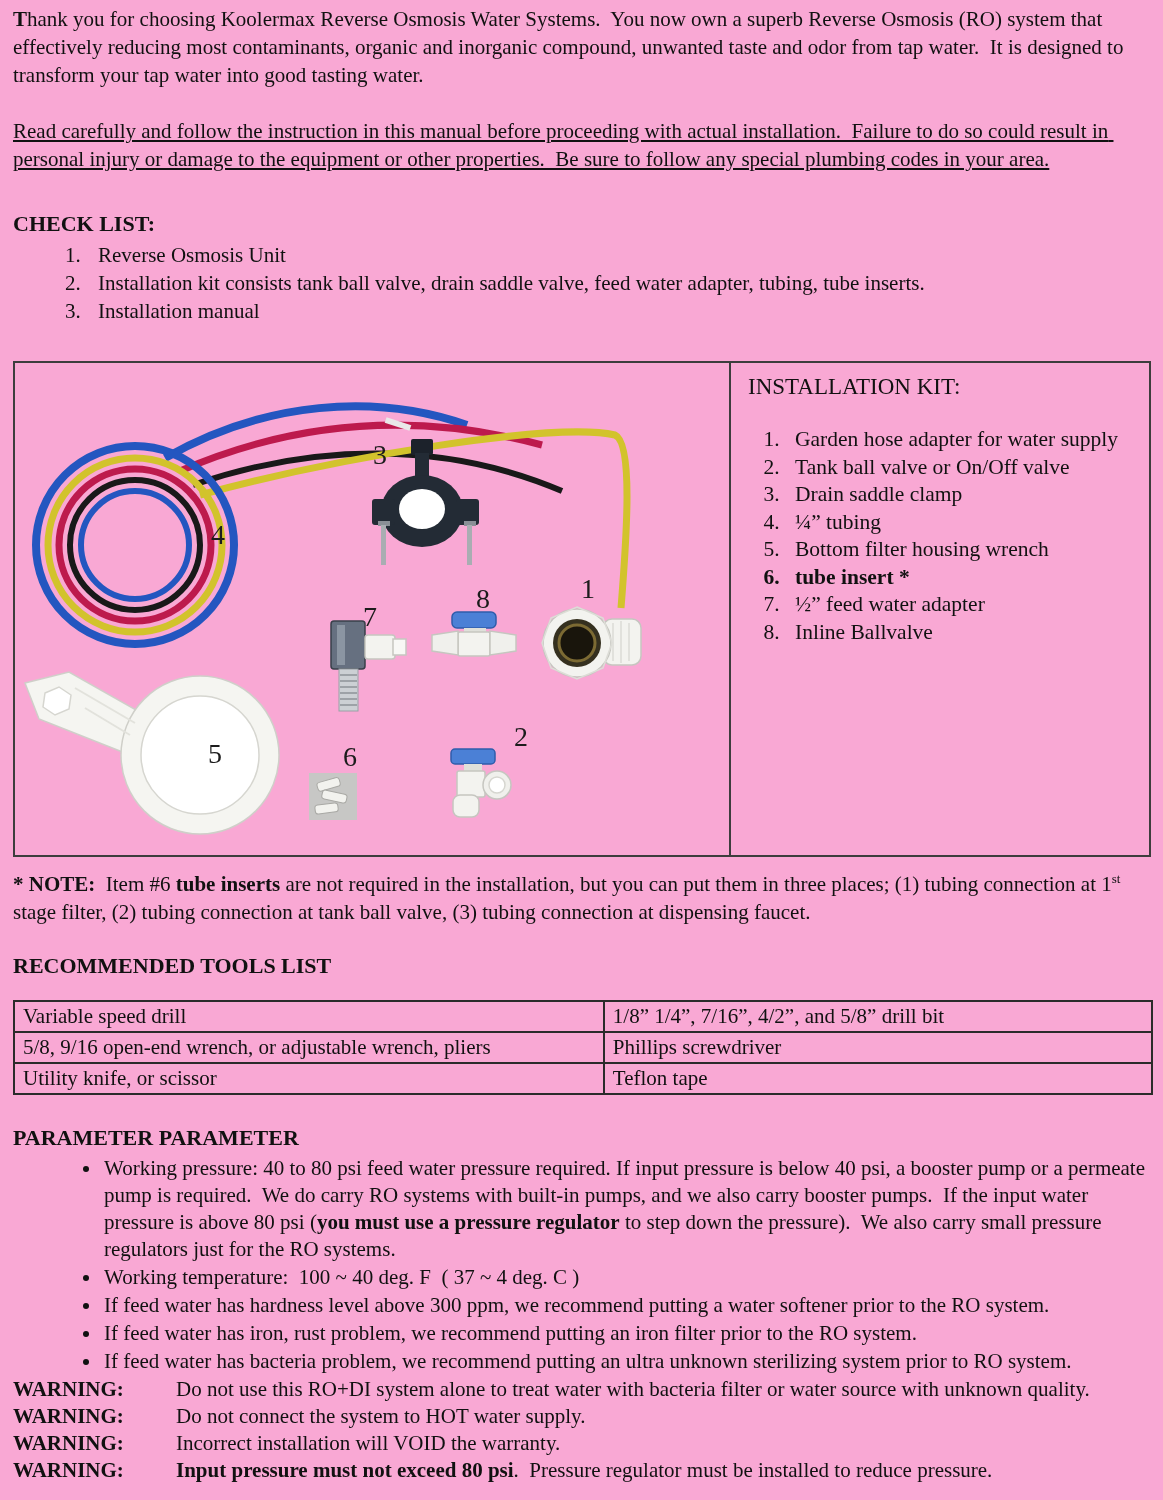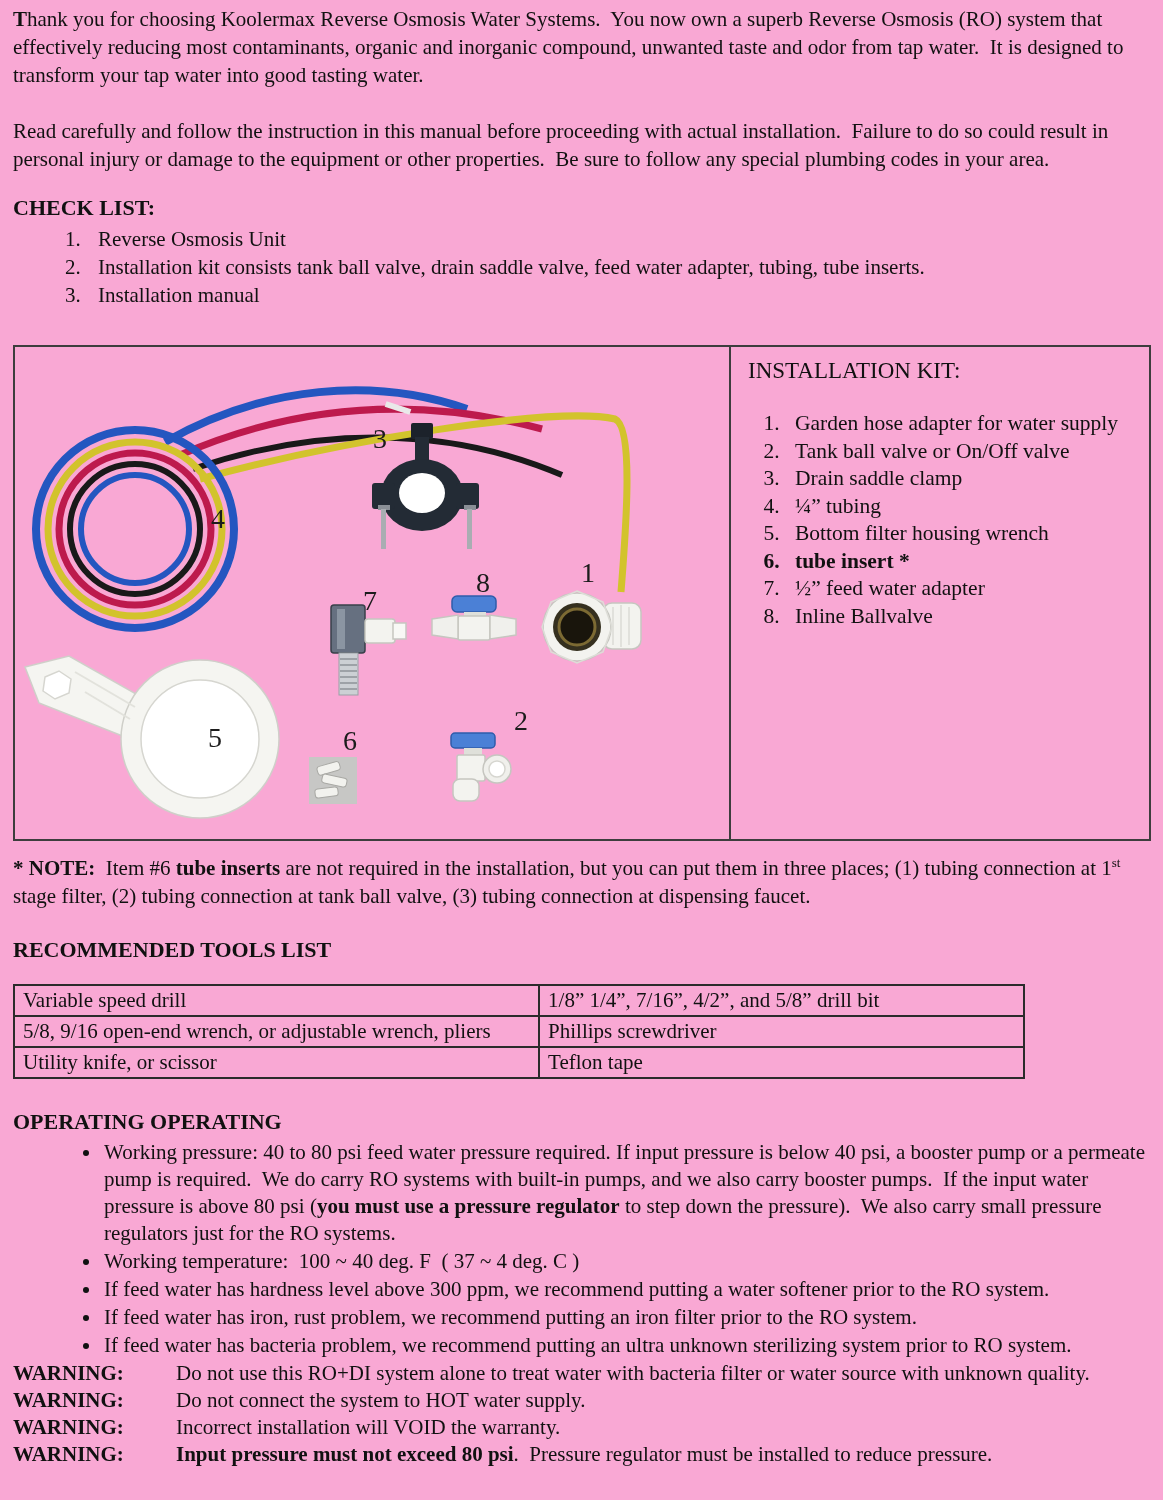--- a/index.html
+++ b/index.html
@@ -11,21 +11,21 @@
     padding:5px 12px 0 13px;
     font-family:"Liberation Serif", serif;
     font-size:21px;
     color:#111;
     overflow:hidden;
   }
   .txt{white-space:pre-wrap;}
   p{margin:0;line-height:28px;}
   .lead{margin-bottom:28px;}
   .lead::first-letter{font-weight:bold;}
-  .read{margin-bottom:22px;}
+  .read{margin-bottom:38px;text-decoration:underline;}
   h2{font-size:22px;font-weight:bold;margin:0;line-height:26px;}
   ol.checklist{margin:4px 0 0;padding-left:73px;line-height:28px;}
   ol.checklist li{padding-left:12px;}
 
   
   .kit-box{margin-top:36px;height:496px;border:2px solid #3d3d3d;display:flex;box-sizing:border-box;}
   .figure{position:relative;width:714px;flex:none;}
   .figure svg{display:block;}
   .fig-label{position:absolute;font-size:28px;color:#1c1c1c;line-height:1;}
   .fl-1{left:566px;top:212px;}
@@ -39,21 +39,21 @@
   .panel{flex:1;border-left:2px solid #3d3d3d;padding:9px 8px 0 17px;}
   .panel h3{font-size:23px;font-weight:normal;margin:0;line-height:30px;}
   .panel ol{margin:24px 0 0;padding-left:37px;line-height:27.5px;font-size:21.5px;}
   .panel ol li{padding-left:10px;}
   .panel ol li.bold{font-weight:bold;}
 
   .note{margin-top:8px;line-height:28px;}
   sup{font-size:0.62em;}
 
   h2.tools{margin-top:27px;}
-  table.tools{margin-top:21px;width:1012px;border-collapse:collapse;table-layout:fixed;}
+  table.tools{margin-top:21px;width:1140px;border-collapse:collapse;table-layout:fixed;}
   table.tools td{border:2px solid #2b2b2b;height:27px;padding:0 4px 2px 8px;font-size:21px;line-height:26px;}
   td.col-left{width:50.6%;}
 
   h2.operating{margin-top:30px;}
   ul.params{margin:4px 0 0;padding-left:88px;line-height:27px;list-style:disc outside;}
   ul.params li{padding-left:2px;margin:1px;}
 
   .warnings{margin-top:1px;}
   .warning-row{display:grid;grid-template-columns:152px 1fr;line-height:27px;gap:11px;}
   .warning-label{font-weight:bold;}
@@ -194,21 +194,21 @@
         <td class="col-left txt">5/8, 9/16 open-end wrench, or adjustable wrench, pliers</td>
         <td class="txt">Phillips screwdriver</td>
       </tr>
       <tr>
         <td class="col-left txt">Utility knife, or scissor</td>
         <td class="txt">Teflon tape</td>
       </tr>
     </tbody>
   </table>
 
-  <h2 class="operating">OPERATING OPERATING</h2>
+  <h2 class="operating">PARAMETER PARAMETER</h2>
   <ul class="params">
     <li class="txt"><span>Working pressure: 40 to 80 psi feed water pressure required. If input pressure is below 40 psi, a booster pump or a permeate pump is required.  We do carry RO systems with built-in pumps, and we also carry booster pumps.  If the input water pressure is above 80 psi (</span><span style="font-weight: bold;">you must use a pressure regulator</span><span> to step down the pressure).  We also carry small pressure regulators just for the RO systems.</span></li>
     <li class="txt"><span>Working temperature:  100 ~ 40 deg. F  ( 37 ~ 4 deg. C )</span></li>
     <li class="txt"><span>If feed water has hardness level above 300 ppm, we recommend putting a water softener prior to the RO system.</span></li>
     <li class="txt"><span>If feed water has iron, rust problem, we recommend putting an iron filter prior to the RO system.</span></li>
     <li class="txt"><span>If feed water has bacteria problem, we recommend putting an ultra unknown sterilizing system prior to RO system.</span></li>
   </ul>
 
   <div class="warnings">
     <div class="warning-row">

